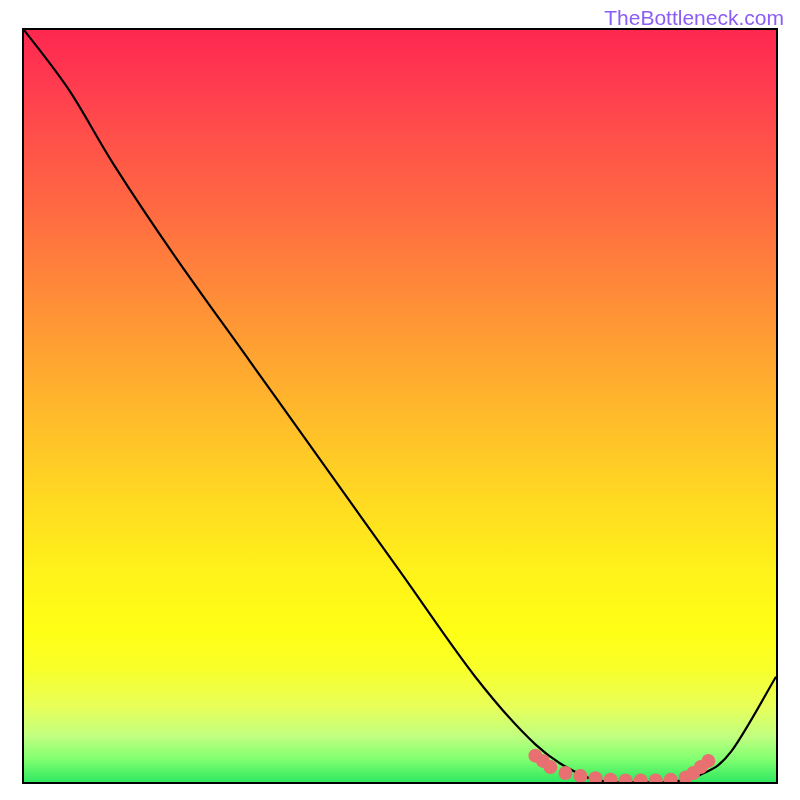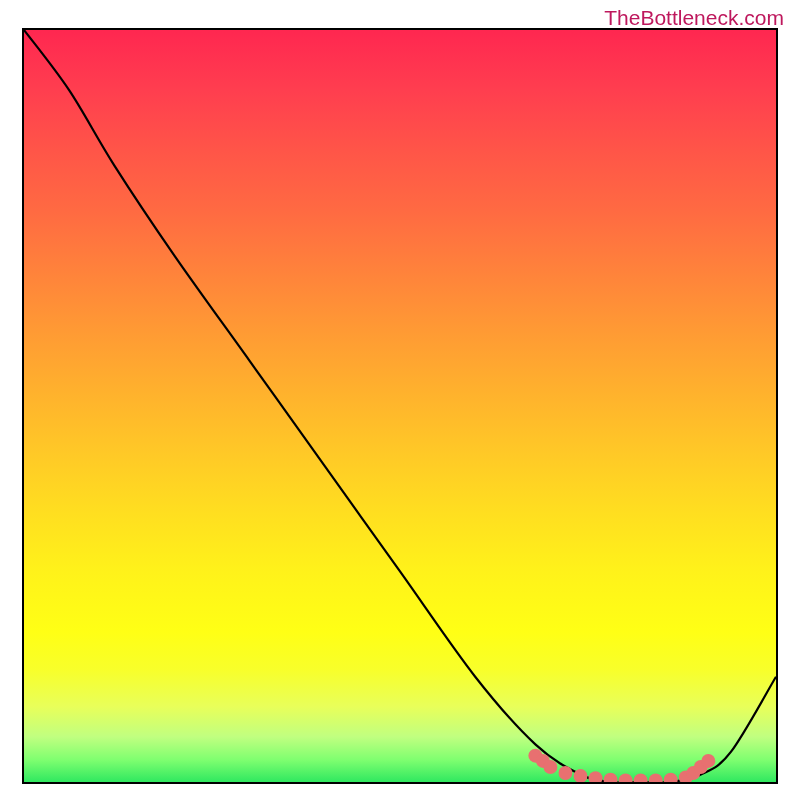--- a/index.html
+++ b/index.html
@@ -11,21 +11,21 @@
     width: 800px;
     height: 800px;
     background: #ffffff;
     position: relative;
     font-family: Arial, sans-serif;
   }
   .watermark {
     position: absolute;
     top: 6px;
     right: 16px;
-    color: #be185d;
+    color: #8b5cf6;
     font-size: 21px;
     font-weight: 500;
     z-index: 10;
   }
   .plot-area {
     position: absolute;
     top: 28px;
     left: 22px;
     width: 756px;
     height: 756px;

